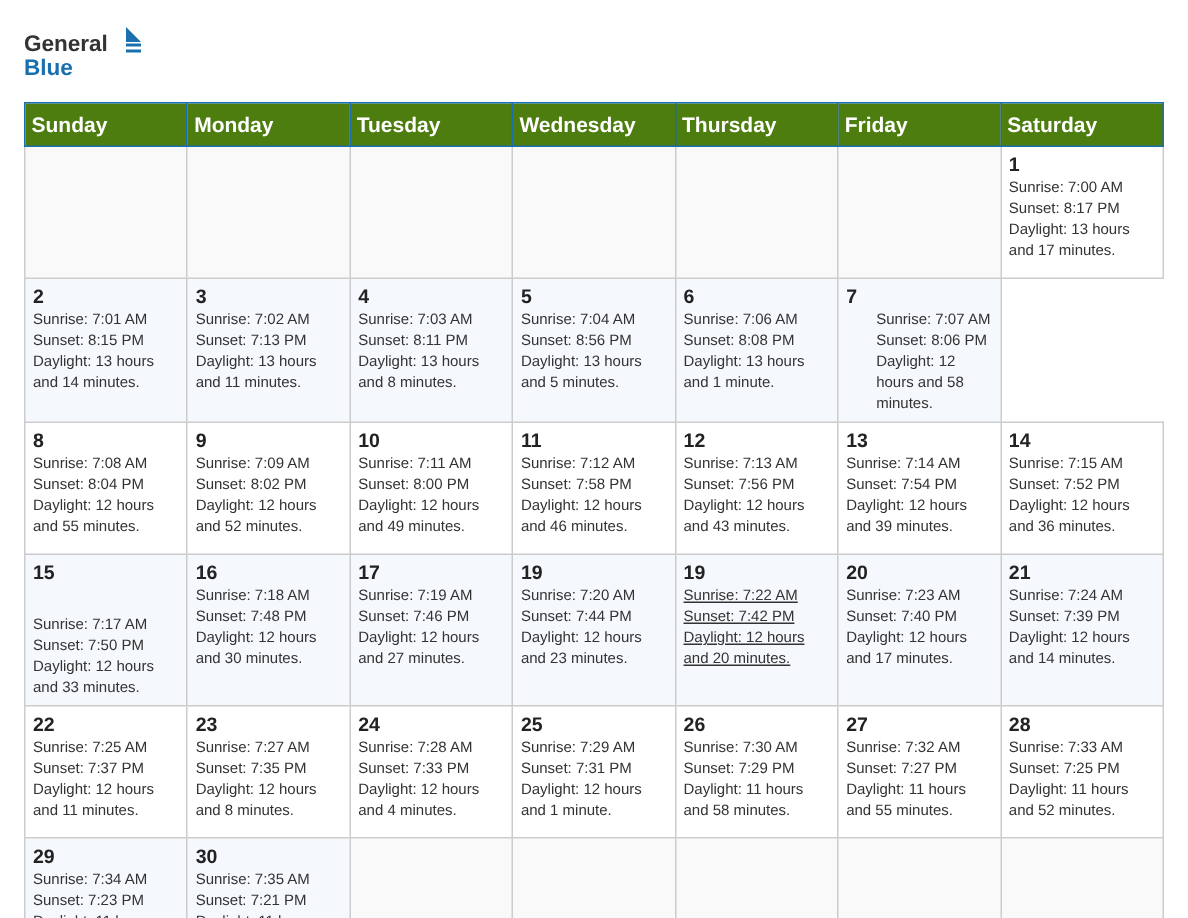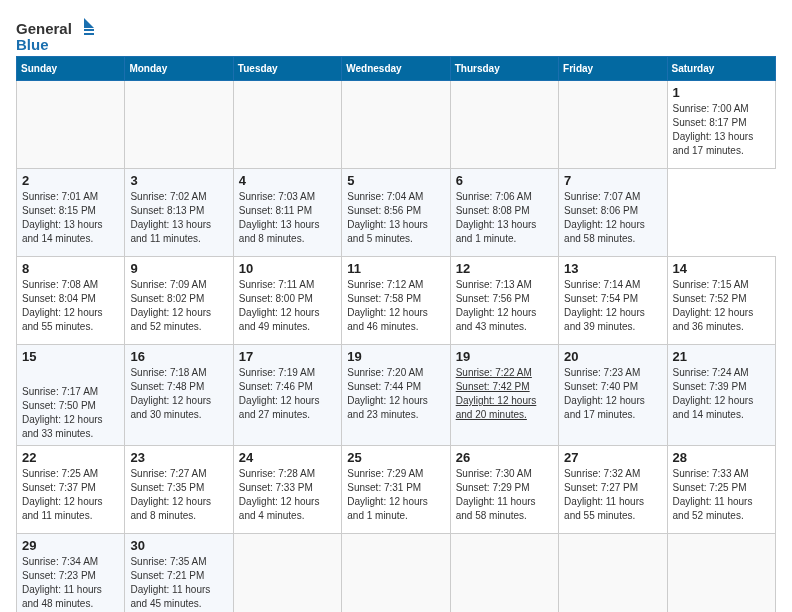--- a/index.html
+++ b/index.html
@@ -7,21 +7,21 @@
       font-family: Arial, sans-serif;
       background: #fff;
       width: 792px;
       min-height: 612px;
       padding: 16px;
     }
     .header-area {
       display: flex;
       justify-content: space-between;
       align-items: flex-end;
-      margin-bottom: 0;
+      margin-bottom: 12px;
     }
     .logo {
       display: flex;
       align-items: center;
       gap: 4px;
     }
     .title-area {
       text-align: right;
     }
     .month-title {
@@ -32,25 +32,25 @@
     .location {
       font-size: 14px;
       color: #555;
     }
     .calendar {
       width: 100%;
       border-collapse: collapse;
       font-size: 10.5px;
     }
     .calendar th {
-      background: #0369a1;
+      background: #4d7c0f;
       color: #fff;
       padding: 6px 4px;
       text-align: left;
-      font-size: 10px;
+      font-size: 14px;
       font-weight: bold;
       border: 1px solid #1a6faf;
     }
     .calendar td {
       border: 1px solid #ccc;
       vertical-align: top;
       padding: 4px 5px;
       width: 108px;
       height: 88px;
       background: #fff;
@@ -119,21 +119,21 @@
       <tr>
         <td>
           <span class="day-num">2</span>
           <div class="day-info" style="white-space: pre-line;">Sunrise: 7:01 AM
 Sunset: 8:15 PM
 Daylight: 13 hours and 14 minutes.</div>
         </td>
         <td>
           <span class="day-num">3</span>
           <div class="day-info" style="white-space: pre-line;">Sunrise: 7:02 AM
-Sunset: 8:13 PM
+Sunset: 7:13 PM
 Daylight: 13 hours and 11 minutes.</div>
         </td>
         <td>
           <span class="day-num">4</span>
           <div class="day-info" style="white-space: pre-line;">Sunrise: 7:03 AM
 Sunset: 8:11 PM
 Daylight: 13 hours and 8 minutes.</div>
         </td>
         <td>
           <span class="day-num">5</span>
@@ -142,21 +142,21 @@
 Daylight: 13 hours and 5 minutes.</div>
         </td>
         <td>
           <span class="day-num">6</span>
           <div class="day-info" style="white-space: pre-line;">Sunrise: 7:06 AM
 Sunset: 8:08 PM
 Daylight: 13 hours and 1 minute.</div>
         </td>
         <td>
           <span class="day-num">7</span>
-          <div class="day-info" style="white-space: pre-line;">Sunrise: 7:07 AM
+          <div class="day-info" style="white-space: pre-line; margin-left: 20px;">Sunrise: 7:07 AM
 Sunset: 8:06 PM
 Daylight: 12 hours and 58 minutes.</div>
         </td>
       </tr>
       <tr>
         <td>
           <span class="day-num">8</span>
           <div class="day-info" style="white-space: pre-line;">Sunrise: 7:08 AM
 Sunset: 8:04 PM
 Daylight: 12 hours and 55 minutes.</div>

